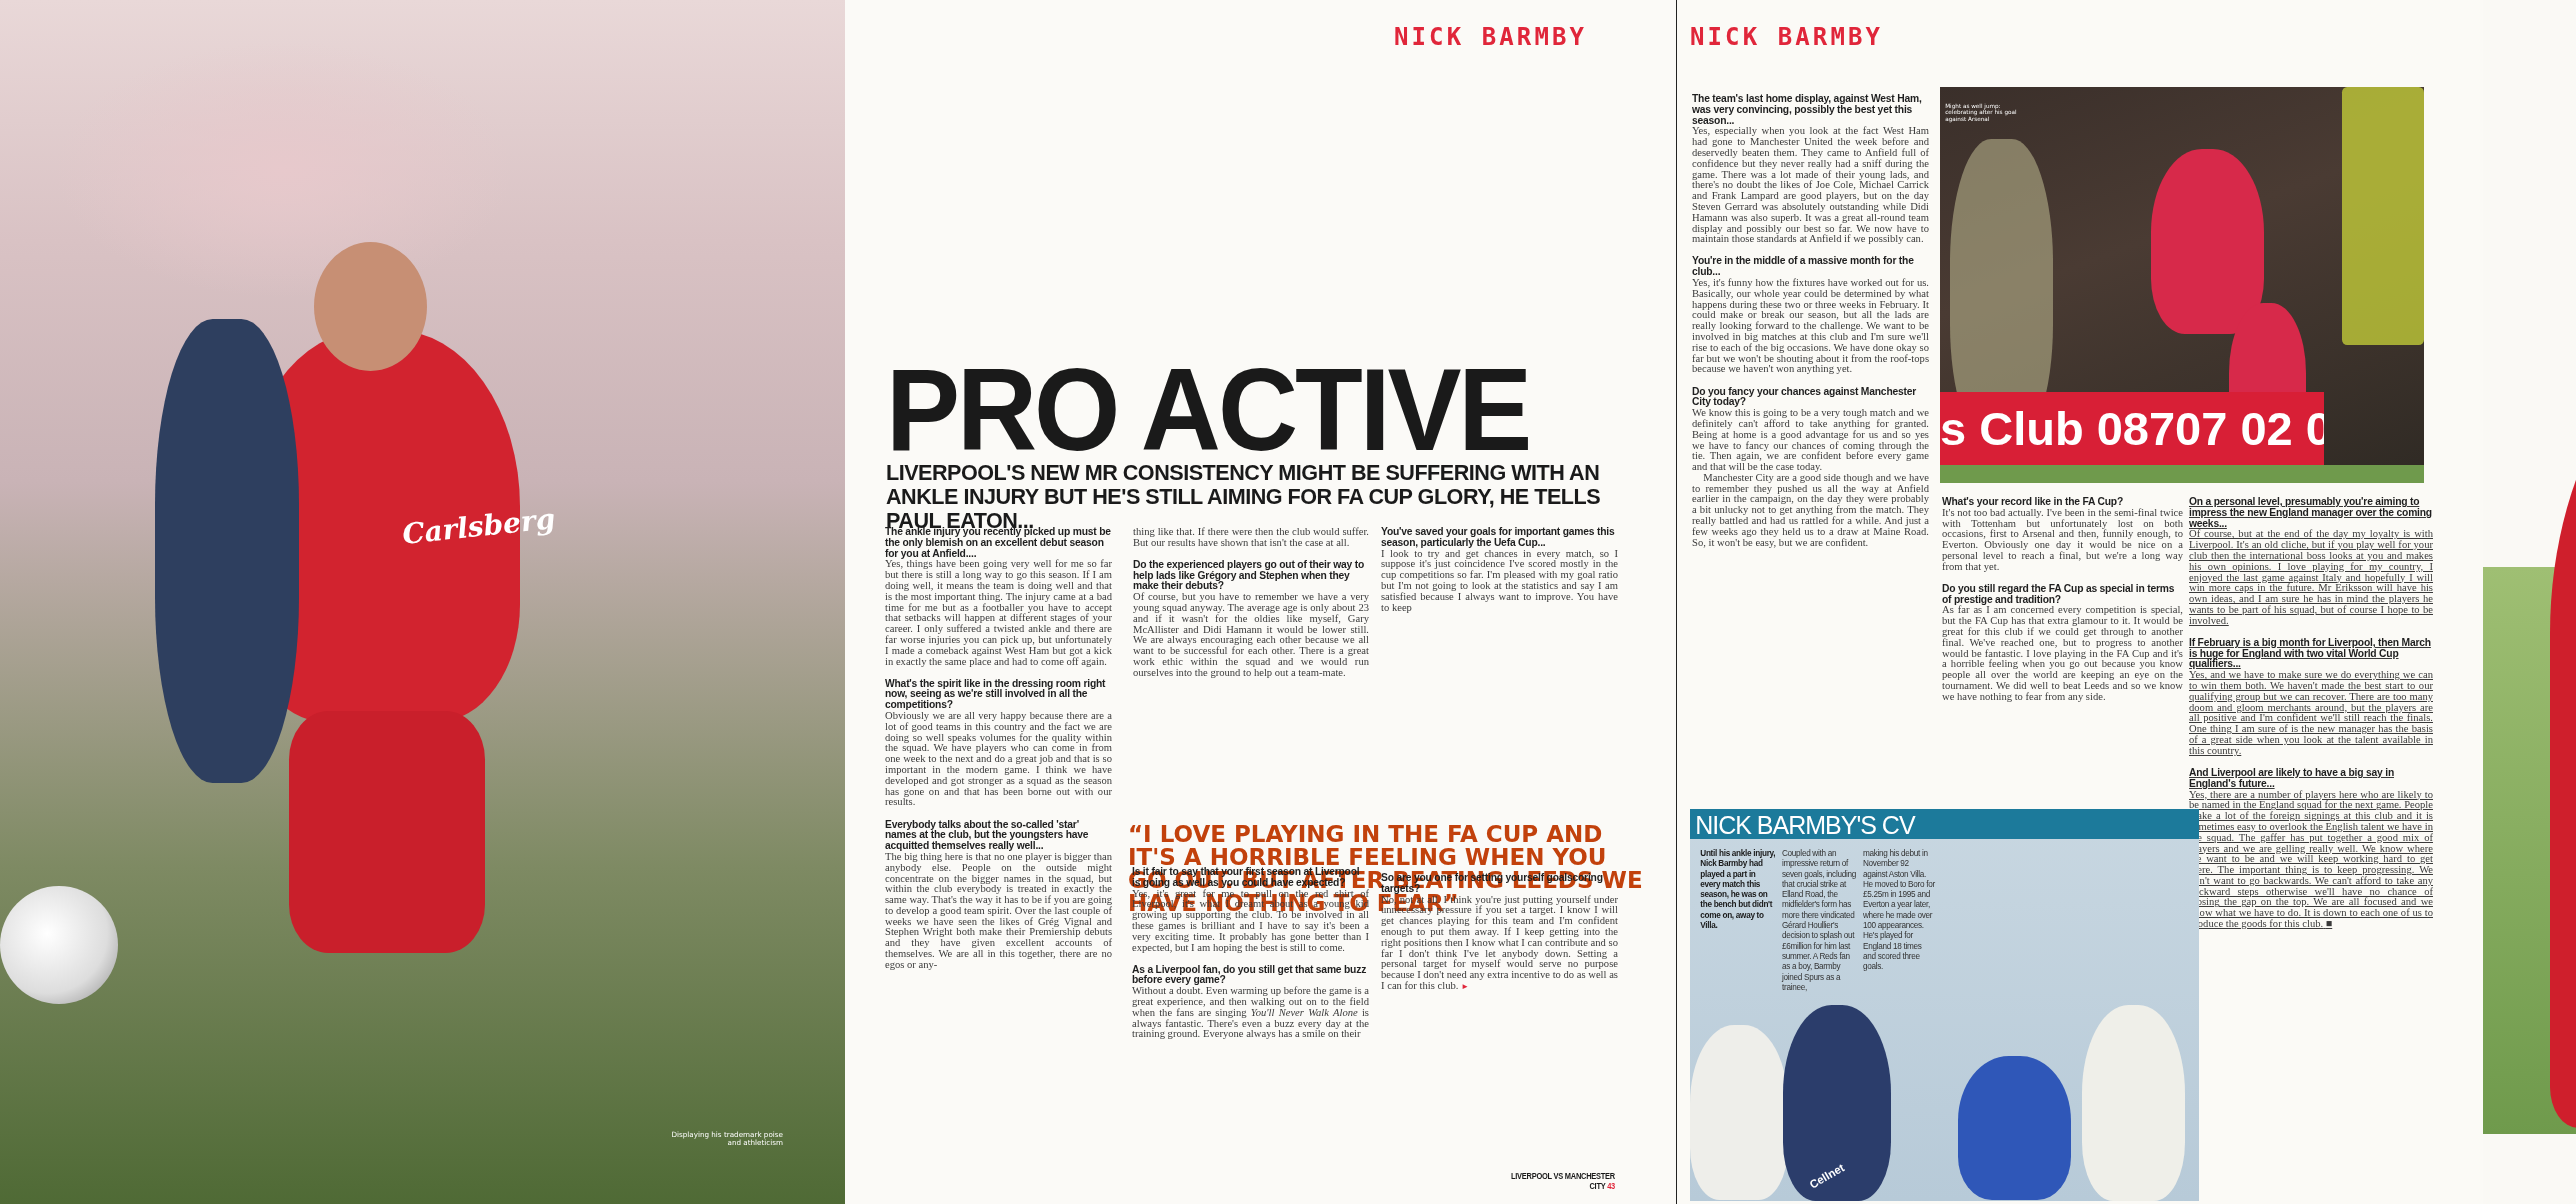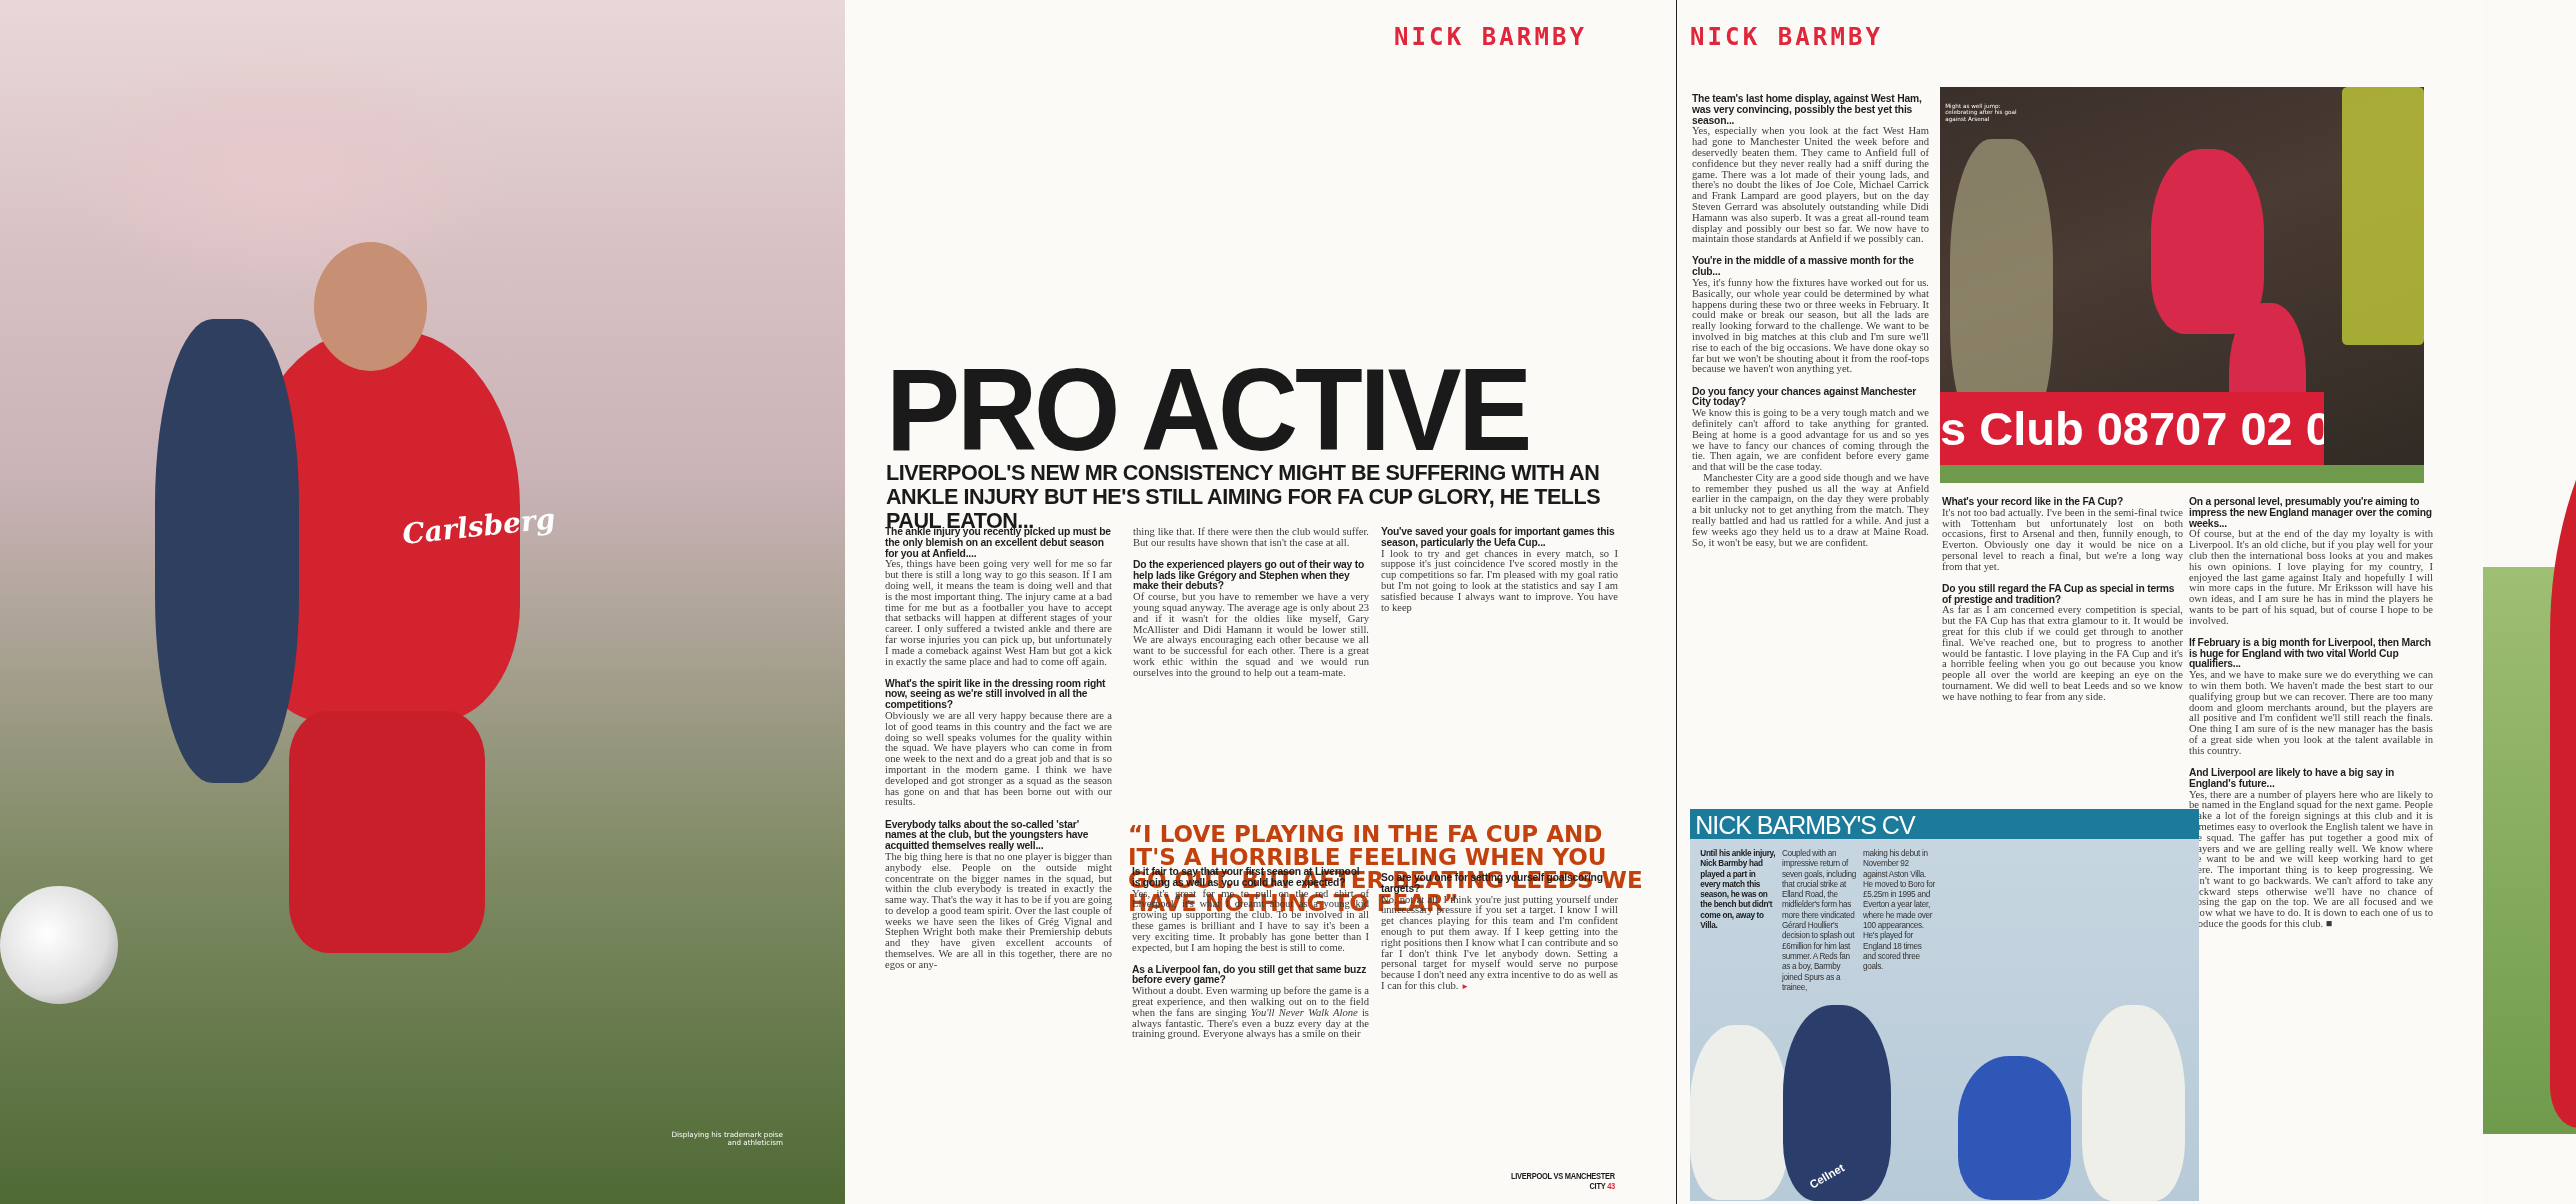--- a/index.html
+++ b/index.html
@@ -129,21 +129,21 @@
   <div class="caption" style="left:5.2px;top:15.5px;width:77px;font-size:5.7px;line-height:6.7px;">Might as well jump: celebrating after his goal against Arsenal</div>
 </div>
 
 <div class="col" style="left:1942px;top:497px;width:241px;">
   <div class="q">What's your record like in the FA Cup?</div>
   <div class="a">It's not too bad actually. I've been in the semi-final twice with Tottenham but unfortunately lost on both occasions, first to Arsenal and then, funnily enough, to Everton. Obviously one day it would be nice on a personal level to reach a final, but we're a long way from that yet.</div>
   <div class="q">Do you still regard the FA Cup as special in terms of prestige and tradition?</div>
   <div class="a">As far as I am concerned every competition is special, but the FA Cup has that extra glamour to it. It would be great for this club if we could get through to another final. We've reached one, but to progress to another would be fantastic. I love playing in the FA Cup and it's a horrible feeling when you go out because you know people all over the world are keeping an eye on the tournament. We did well to beat Leeds and so we know we have nothing to fear from any side.</div>
 </div>
 
-<div class="col" style="left:2189px;top:497px;width:244px;">
+<div class="col" style="left:2189px;top:497px;width:244px;text-decoration:underline;">
   <div class="q">On a personal level, presumably you're aiming to impress the new England manager over the coming weeks...</div>
   <div class="a">Of course, but at the end of the day my loyalty is with Liverpool. It's an old cliche, but if you play well for your club then the international boss looks at you and makes his own opinions. I love playing for my country, I enjoyed the last game against Italy and hopefully I will win more caps in the future. Mr Eriksson will have his own ideas, and I am sure he has in mind the players he wants to be part of his squad, but of course I hope to be involved.</div>
   <div class="q">If February is a big month for Liverpool, then March is huge for England with two vital World Cup qualifiers...</div>
   <div class="a">Yes, and we have to make sure we do everything we can to win them both. We haven't made the best start to our qualifying group but we can recover. There are too many doom and gloom merchants around, but the players are all positive and I'm confident we'll still reach the finals. One thing I am sure of is the new manager has the basis of a great side when you look at the talent available in this country.</div>
   <div class="q">And Liverpool are likely to have a big say in England's future...</div>
   <div class="a"><span>Yes, there are a number of players here who are likely to be named in the England squad for the next game. People make a lot of the foreign signings at this club and it is sometimes easy to overlook the English talent we have in the squad. The gaffer has put together a good mix of players and we are gelling really well. We know where we want to be and we will keep working hard to get there. The important thing is to keep progressing. We don't want to go backwards. We can't afford to take any backward steps otherwise we'll have no chance of closing the gap on the top. We are all focused and we know what we have to do. It is down to each one of us to produce the goods for this club.</span> <span>■</span></div>
 </div>
 
 <div class="cv-box">
   <div class="cv-title">NICK BARMBY'S CV</div>

